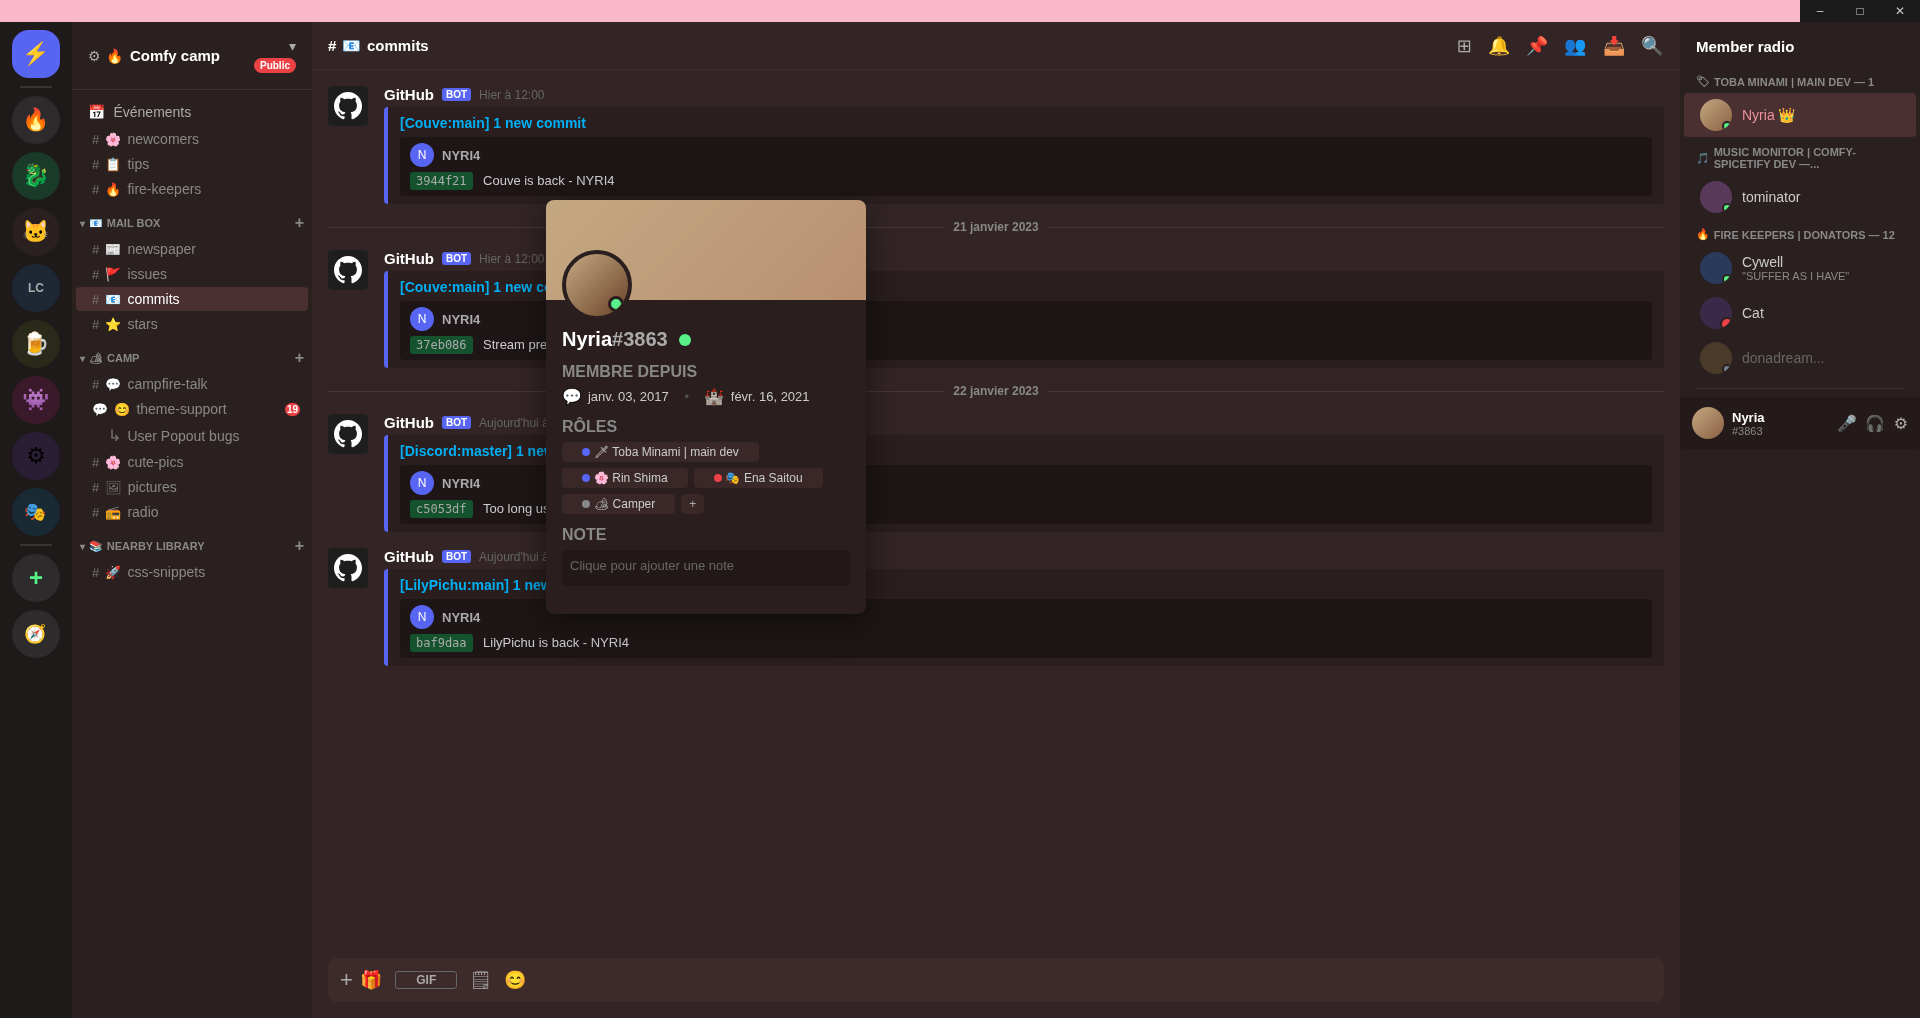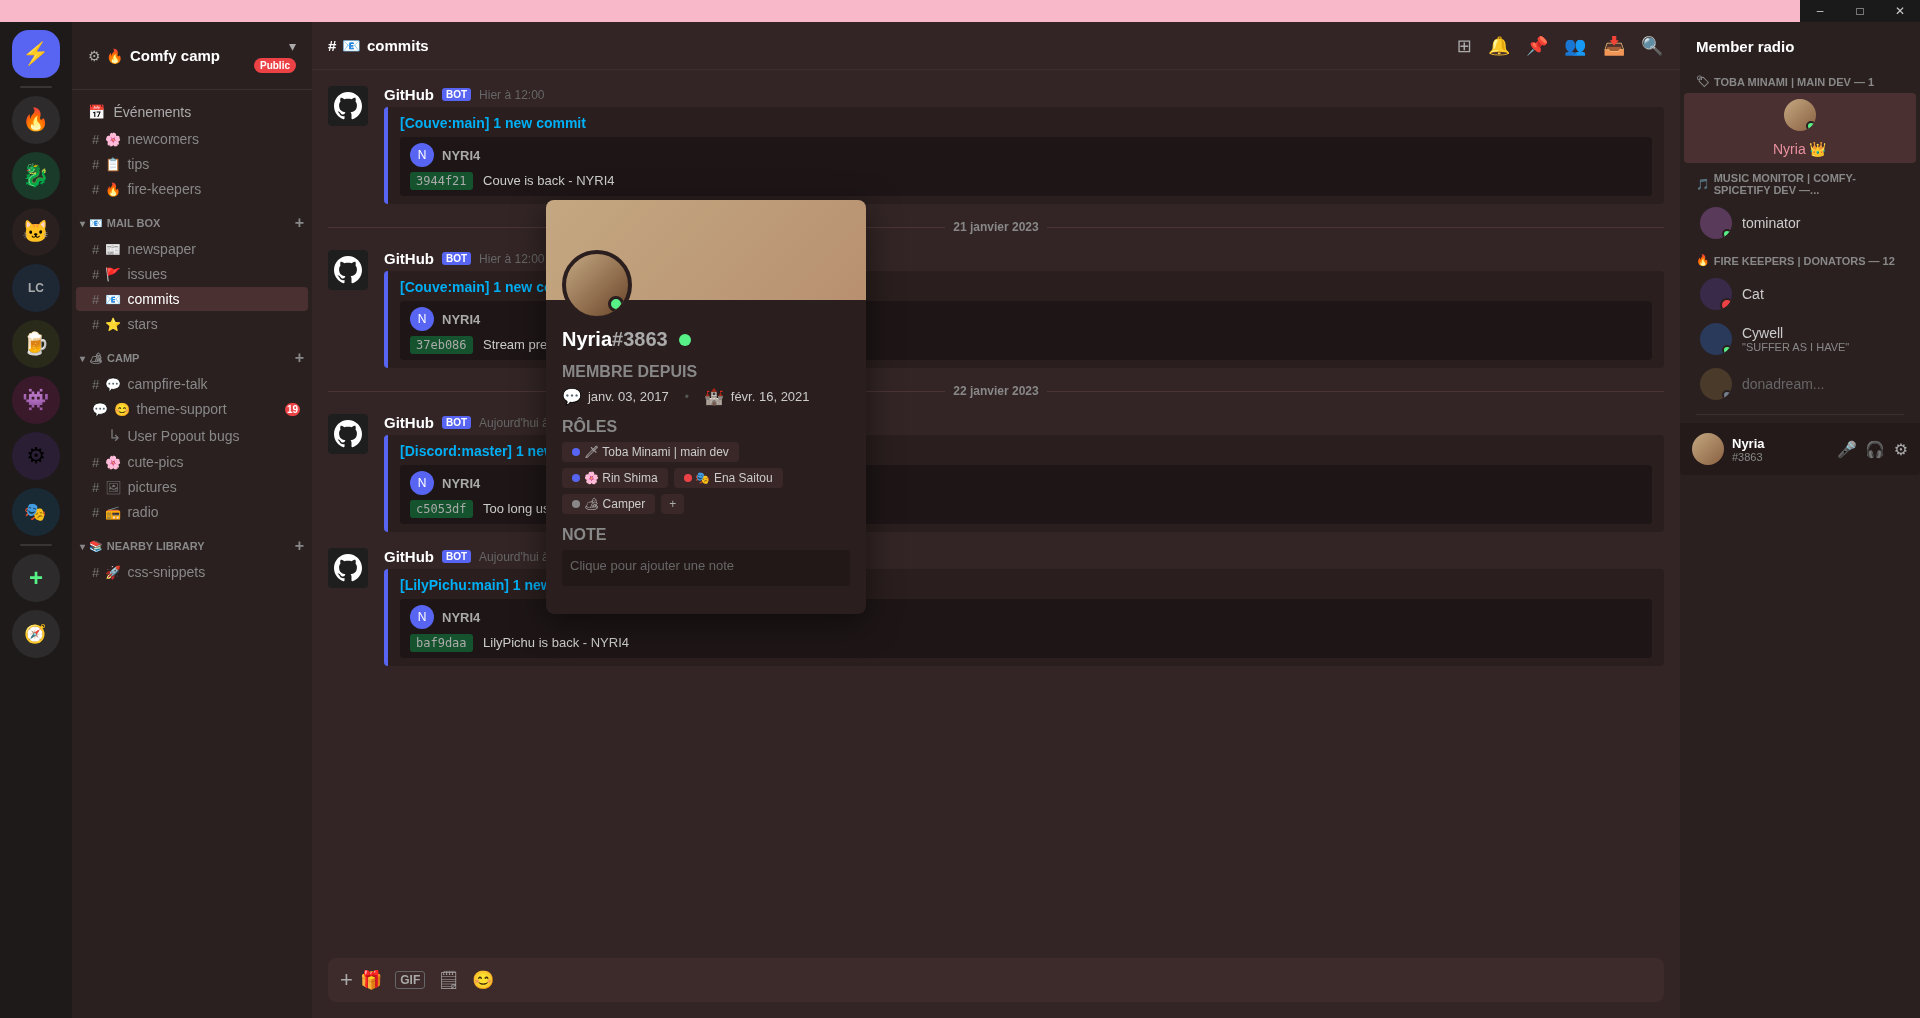--- a/index.html
+++ b/index.html
@@ -377,21 +377,21 @@
 
     .member-item {
       display: flex;
       align-items: center;
       gap: 10px;
       padding: 6px 16px;
       cursor: pointer;
       border-radius: 4px;
       margin: 1px 4px;
     }
-    .member-item.active { background: #4a3030; flex-direction: column; }
+    .member-item.active { background: #4a3030; }
 
     .member-avatar {
       width: 32px; height: 32px;
       border-radius: 50%;
       background: #5865f2;
       flex-shrink: 0;
       display: flex; align-items: center; justify-content: center;
       font-size: 14px;
       position: relative;
       overflow: hidden;
@@ -532,21 +532,21 @@
     }
     .profile-date-icon { font-size: 16px; }
     .profile-date-text { color: #ccc; font-size: 13px; }
     .profile-roles {
       display: flex; flex-wrap: wrap; gap: 6px;
     }
     .profile-role-badge {
       display: flex; align-items: center; gap: 4px;
       background: #3a2828;
       border-radius: 4px;
-      padding: 3px 10px;
+      padding: 3px 20px;
       font-size: 12px;
       color: #ccc;
     }
     .role-dot {
       width: 8px; height: 8px;
       border-radius: 50%;
     }
     .profile-add-role {
       background: #3a2828;
       border-radius: 4px;
@@ -904,21 +904,21 @@
           </div>
         </div>
       </div>
     </div>
 
     <div class="chat-input-area">
       <div class="chat-input-box">
         <span class="input-add-btn">+</span>
         <div class="input-actions">
           <span class="input-action-icon">🎁</span>
-          <span class="input-action-icon" style="font-size:12px; font-weight:700; color:#aaa; border:1px solid #666; padding:1px 4px; border-radius:3px;">GIF</span>
+          <span class="input-action-icon" style="font-size:12px; font-weight:700; color:#aaa; border:1px solid #666; padding:1px 20px; border-radius:3px;">GIF</span>
           <span class="input-action-icon">🗒</span>
           <span class="input-action-icon">😊</span>
         </div>
       </div>
     </div>
   </div>
 
   <div class="member-list-panel" style="position:relative; padding-bottom: 52px;">
     <div class="member-list-title">Member radio</div>
 
@@ -944,37 +944,37 @@
         <div class="member-status-dot online"></div>
       </div>
       <div class="member-info">
         <div class="member-name">tominator</div>
       </div>
     </div>
 
     <div class="member-category">
       <span>🔥</span>
       <span>FIRE KEEPERS | DONATORS — 12</span>
+    </div>
+    <div class="member-item">
+      <div class="member-avatar" style="background:#2a3a5a;">
+        <div class="member-status-dot online"></div>
+      </div>
+      <div class="member-info">
+        <div class="member-name">Cywell</div>
+        <div class="member-status-text">"SUFFER AS I HAVE"</div>
+      </div>
     </div>
     <div class="member-item">
       <div class="member-avatar" style="background:#3a2a4a;">
         <div class="member-status-dot dnd"></div>
         <div style="position:absolute; bottom:-2px; right:-2px; width:14px; height:14px; background:#ed4245; border-radius:50%; border:2px solid #2b2020; display:flex; align-items:center; justify-content:center; font-size:8px;"></div>
       </div>
       <div class="member-info">
         <div class="member-name">Cat</div>
-      </div>
-    </div>
-    <div class="member-item">
-      <div class="member-avatar" style="background:#2a3a5a;">
-        <div class="member-status-dot online"></div>
-      </div>
-      <div class="member-info">
-        <div class="member-name">Cywell</div>
-        <div class="member-status-text">"SUFFER AS I HAVE"</div>
       </div>
     </div>
     <div class="member-item">
       <div class="member-avatar" style="background:#4a3a2a;">
         <div class="member-status-dot offline"></div>
       </div>
       <div class="member-info">
         <div class="member-name" style="color:#666;">donadream...</div>
       </div>
     </div>

